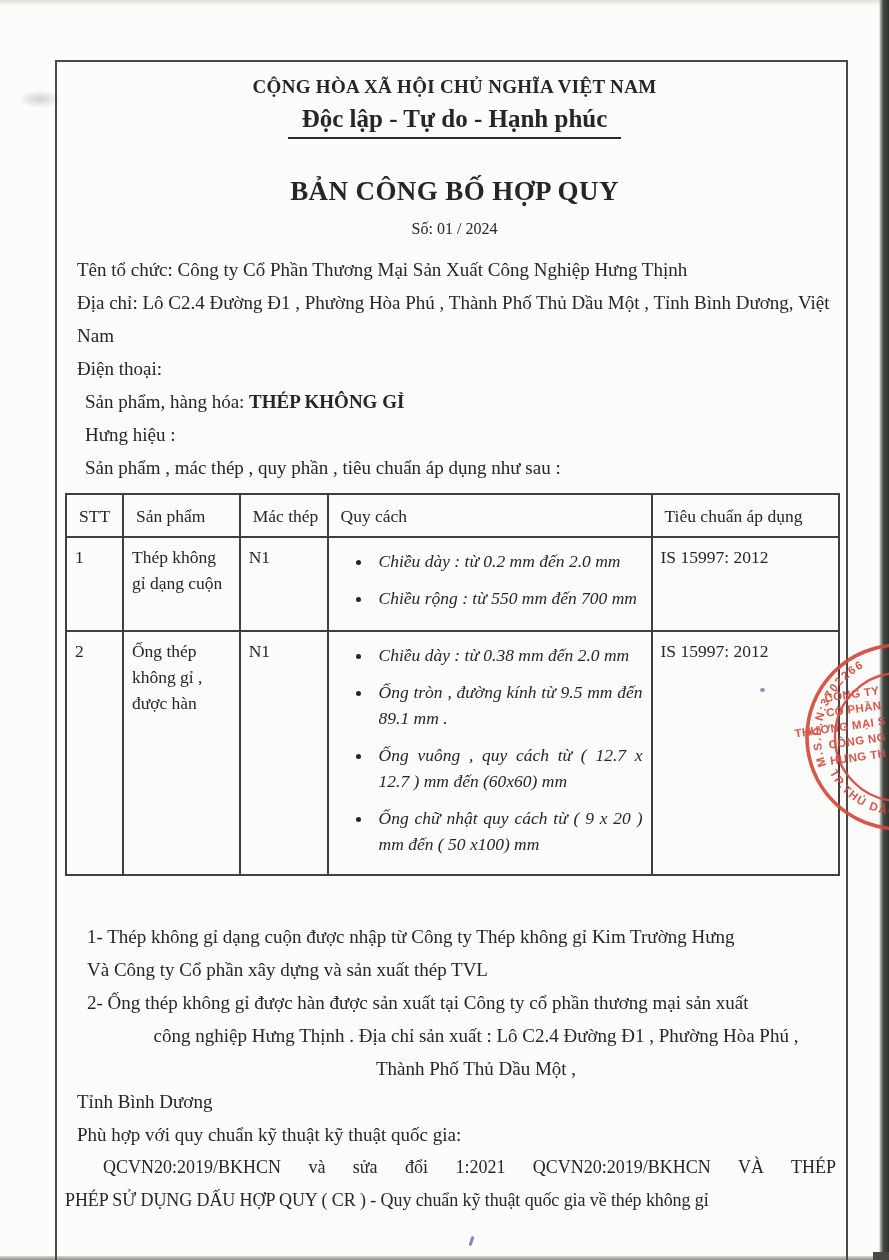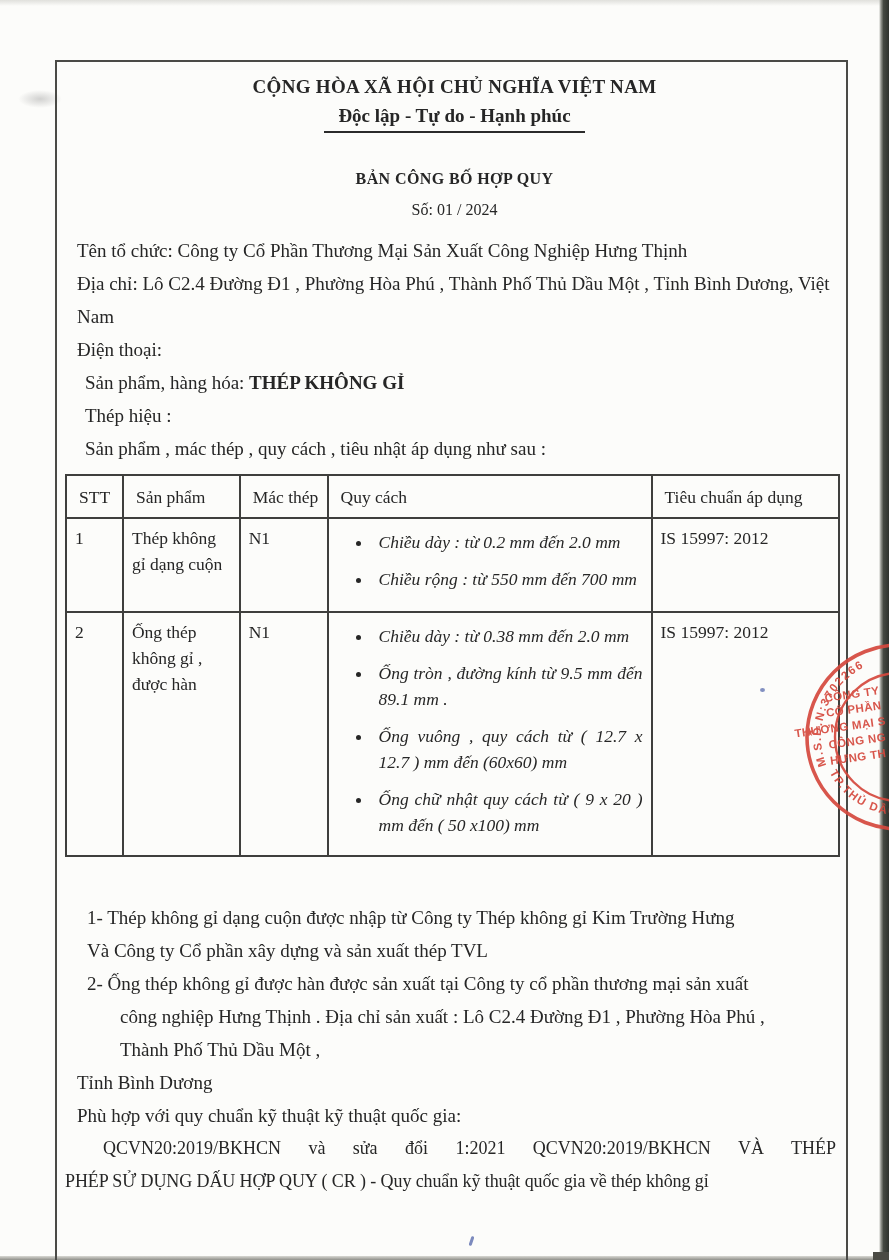--- a/index.html
+++ b/index.html
@@ -27,23 +27,23 @@
     background:#4f62a8;border-radius:50%;opacity:.7;}
 
   
   .frame{
     position:absolute; left:55px; top:60px; width:793px; height:1229px;
     border:2px solid #4a4a46; padding:12px 14px 0 20px;
   }
   .vn-header{text-align:center;}
   .national-title{font-weight:bold;font-size:19px;letter-spacing:.3px;margin-top:2px;}
   .motto-wrap{margin-top:7px;}
-  .motto{display:inline-block;font-weight:bold;font-size:19px;
+  .motto{display:inline-block;font-weight:bold;font-size:25px;
     border-bottom:2.5px solid #2b2b2b;padding:0 14px 4px 14px;}
-  .doc-title{text-align:center;font-weight:bold;font-size:16px;letter-spacing:.4px;margin-top:37px;}
+  .doc-title{text-align:center;font-weight:bold;font-size:27px;letter-spacing:.4px;margin-top:37px;}
   .doc-number{text-align:center;font-size:16px;margin-top:13px;}
 
   .body-text{margin-top:15px;font-size:19px;line-height:33px;}
   .para{margin:0;}
   .para.ind{padding-left:8px;}
   .bold{font-weight:bold;}
 
   
   table.spec{width:775px;margin-top:9px;margin-left:-12px;border-collapse:collapse;
     font-size:17.5px;line-height:26px;}
@@ -56,21 +56,21 @@
   td.mt{text-align:center;}
   td.sp{text-align:justify;padding:8px 11px;}
   td.tc{padding-left:10px;padding-top:8px;}
   tr.r1 td{height:94px;} tr.r2 td{height:235px;}
   ul.qc{list-style:disc outside;padding-left:36px;margin-top:4px;font-style:italic;}
   ul.qc li{padding-left:6px;margin-bottom:11px;text-align:justify;}
 
   
   .notes{margin-top:44px;font-size:19px;line-height:33px;}
   .note-block{padding-left:10px;}
-  .n2-cont{padding-left:33px;}
+  .n2-cont{padding-left:33px;text-align:center;}
   .province{margin-top:0;}
   .standard{font-size:18px;margin-left:-12px;margin-right:-4px;}
   .standard .jline{text-align:justify;text-align-last:justify;text-indent:38px;}
   .standard .l2{white-space:nowrap;letter-spacing:-.1px;}
 
   
   .stamp{position:absolute;left:794px;top:632px;width:210px;height:210px;
     color:var(--stamp-color);opacity:.92;}
   .stamp circle{fill:none;stroke:currentColor;}
   .s-outer{stroke-width:3.6px;}
@@ -106,22 +106,22 @@
     <div class="doc-title">BẢN CÔNG BỐ HỢP QUY</div>
     <div class="doc-number">Số: 01 / 2024</div>
 
     <div class="body-text">
       <div class="para">Tên tổ chức: Công ty Cổ Phần Thương Mại Sản Xuất Công Nghiệp Hưng Thịnh</div>
       <div class="para">Địa chỉ: Lô C2.4 Đường Đ1 , Phường Hòa Phú , Thành Phố Thủ Dầu Một , Tỉnh Bình Dương, Việt Nam</div>
       <div class="para">Điện thoại:</div>
       <div class="para ind">
         <span>Sản phẩm, hàng hóa: </span><span class="bold">THÉP KHÔNG GỈ</span>
       </div>
-      <div class="para ind">Thép hiệu :</div>
-      <div class="para ind">Sản phẩm , mác thép , quy cách , tiêu nhật áp dụng như sau :</div>
+      <div class="para ind">Hưng hiệu :</div>
+      <div class="para ind">Sản phẩm , mác thép , quy phần , tiêu chuẩn áp dụng như sau :</div>
     </div>
 
     <table class="spec">
       <colgroup>
         <col class="c-stt">
           <col class="c-sp">
           <col class="c-mt">
           <col class="c-qc">
           <col class="c-tc">
       </colgroup>

